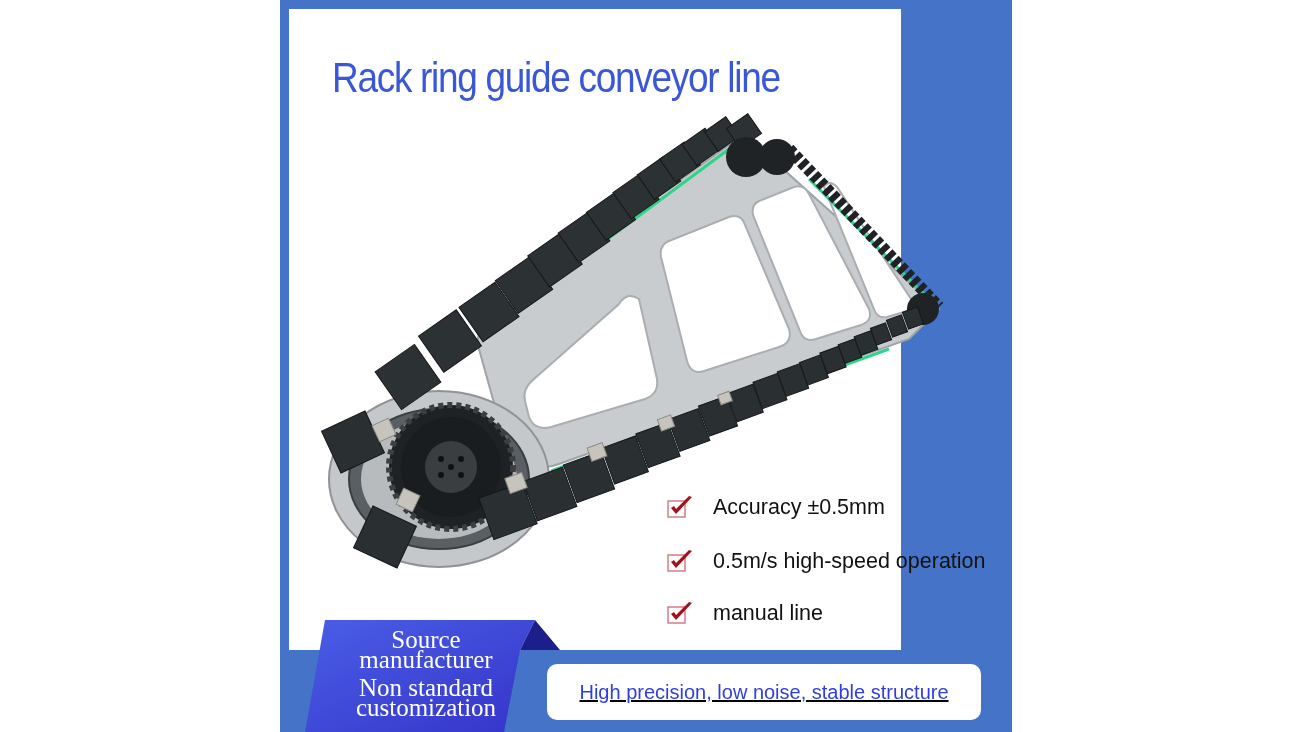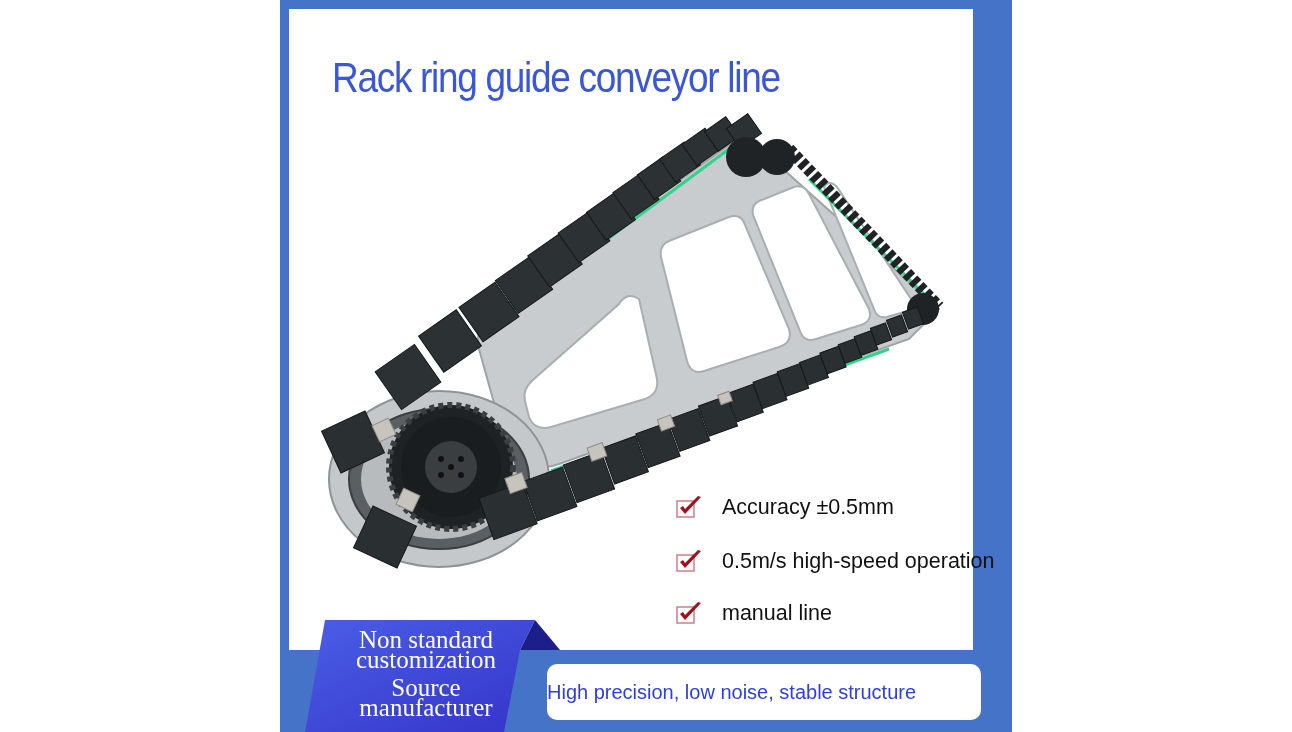--- a/index.html
+++ b/index.html
@@ -5,51 +5,51 @@
   html, body { margin: 0; padding: 0; }
   body {
     width: 1292px; height: 732px; background: #ffffff; position: relative; overflow: hidden;
     font-family: "Liberation Sans", sans-serif;
   }
   .frame {
     position: absolute; left: 280px; top: 0; width: 732px; height: 732px;
     background: #4473c8;
   }
   .panel {
-    position: absolute; left: 9px; top: 9px; width: 684px; height: 641px;
+    position: absolute; left: 9px; top: 9px; width: 612px; height: 641px;
     background: #ffffff;
   }
   .title {
     position: absolute; left: 43px; top: 44px;
     font-family: "Liberation Sans Narrow", "Liberation Sans", sans-serif;
     font-size: 43px; color: #3a57d8; letter-spacing: -1.5px;
     transform: scaleX(0.86); transform-origin: left top;
     white-space: nowrap; margin: 0; font-weight: normal;
   }
   .photo { position: absolute; left: 0; top: 0; }
   .features { position: absolute; left: 378px; top: 474px; width: 340px; }
   .feature {
-    position: absolute; left: 9px; display: flex; align-items: flex-start; text-align: center;
+    position: absolute; left: 0; display: flex; align-items: flex-start; text-align: center;
   }
   .check { width: 28px; height: 24px; margin-right: 18px; flex: none; }
   .feature-text { font-size: 21.5px; color: #111; line-height: 24px; white-space: nowrap; }
   .badge {
     position: absolute; left: 0; top: 620px; width: 300px; height: 112px;
   }
   .badge-text {
     position: absolute; left: 26px; top: 630px; width: 240px; text-align: center;
     font-family: "Liberation Serif", "DejaVu Serif", serif; color: #ffffff;
     font-size: 25px; line-height: 20px;
   }
   .badge-text .grp { display: block; margin-bottom: 8px; }
   .badge-text .ln { display: block; }
   .pill {
     position: absolute; left: 267px; top: 664px; width: 434px; height: 56px;
     background: #ffffff; border-radius: 10px;
-    display: flex; align-items: center; justify-content: flex-start;
+    display: flex; align-items: center; justify-content: center; text-decoration: underline;
   }
   .pill-text { color: #2f3ee0; font-size: 20px; white-space: nowrap; }
 </style>
 </head>
 <body>
 
 <div class="frame">
   <div class="panel">
     <h1 class="title">Rack ring guide conveyor line</h1>
 
@@ -171,25 +171,25 @@
       <linearGradient id="bg1" x1="0" y1="0" x2="1" y2="1">
         <stop offset="0" stop-color="#4a5ee6"></stop>
         <stop offset="1" stop-color="#3534c9"></stop>
       </linearGradient>
     </defs>
     <polygon points="45,0 255,0 240,30 224,112 25,112" fill="url(#bg1)"></polygon>
     <polygon points="255,0 280,30 240,30" fill="#1c1f8a"></polygon>
   </svg>
   <div class="badge-text">
     <span class="grp">
+      <span class="ln">Source</span>
+      <span class="ln">manufacturer</span>
+    </span>
+    <span class="grp">
       <span class="ln">Non standard</span>
       <span class="ln">customization</span>
-    </span>
-    <span class="grp">
-      <span class="ln">Source</span>
-      <span class="ln">manufacturer</span>
     </span>
   </div>
 
   <div class="pill">
     <span class="pill-text">High precision, low noise, stable structure</span>
   </div>
 </div>
 
 </body></html>

